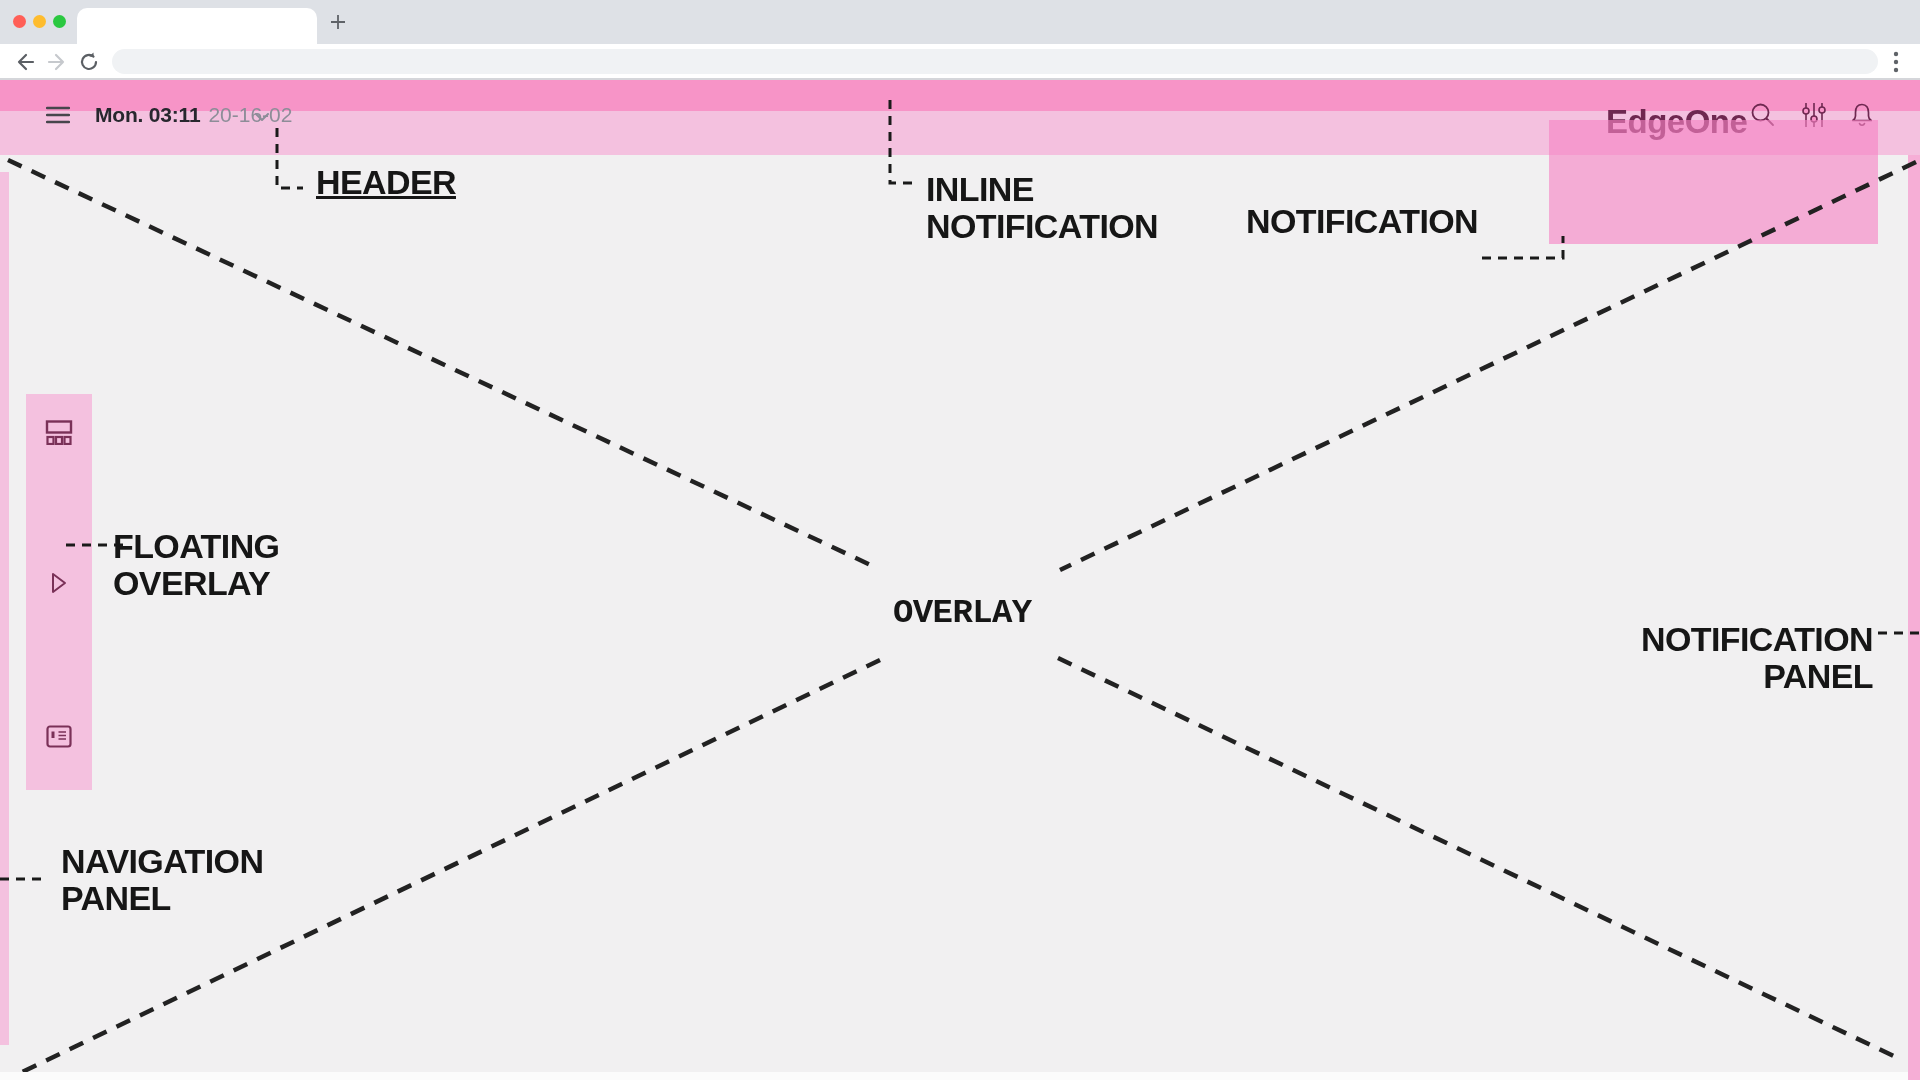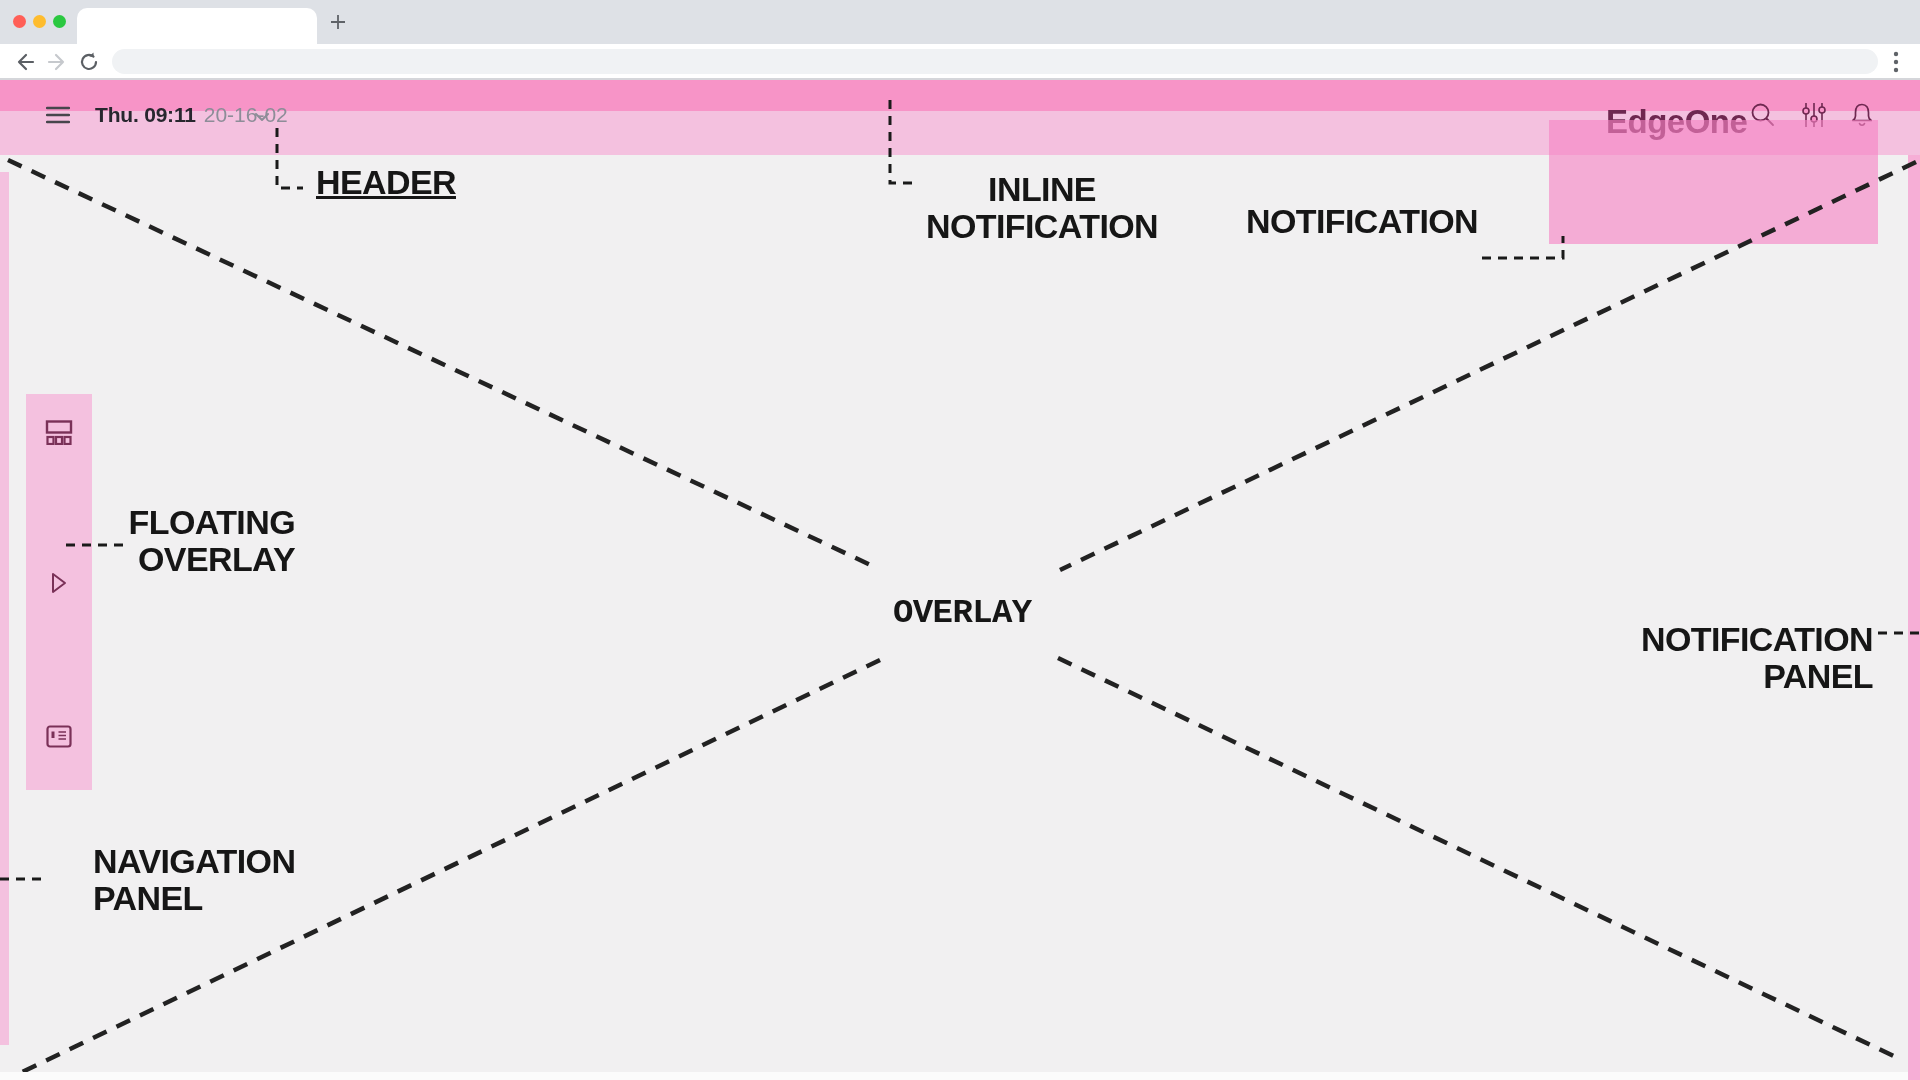--- a/index.html
+++ b/index.html
@@ -47,24 +47,24 @@
   .sidebar { position:absolute; left:26px; top:314px; width:66px; height:396px; background:var(--band-light,#f4c1df); }
   .sidebar .sicon { position:absolute; left:50%; transform:translateX(-50%); }
   .sicon.i1 { top:26px; }
   .sicon.i2 { top:178px; }
   .sicon.i3 { top:331px; }
 
   svg.lines { position:absolute; left:0; top:0; width:1920px; height:1000px; }
 
   .wlabel { position:absolute; font-size:34px; font-weight:700; line-height:37px; letter-spacing:-0.6px; color:var(--label,#161616); white-space:nowrap; }
   .wl-header  { left:316px;  top:84px;text-decoration:underline; }
-  .wl-inline  { left:926px;  top:91px;text-align:center; }
+  .wl-inline  { left:926px;  top:91px; }
   .wl-toast   { left:1246px; top:123px; }
-  .wl-sidebar { left:113px;  top:424px; width:182px; text-align:right; }
-  .wl-nav     { left:61px;   top:763px;margin-left:32px; }
+  .wl-sidebar { left:113px;  top:448px; width:182px; text-align:left; }
+  .wl-nav     { left:61px;   top:763px; }
   .wl-overlay { left:893px;  top:515px;font-family:Liberation Mono, monospace; }
   .wl-notif   { right:47px;  top:541px; text-align:right; }
 
   .bottom-strip { position:absolute; left:0; top:992px; width:1908px; height:8px; background:#fbfbfb; }
 </style>
 </head>
 <body>
 
 <div class="browser">
 
@@ -103,21 +103,21 @@
 
   <div class="page">
 
     <div class="band-dark"></div>
     <div class="band-light"></div>
 
     <svg class="hamburger" width="24" height="18" viewBox="0 0 24 18">
       <path d="M1 2 H23 M1 9 H23 M1 16 H23" stroke="#46464c" stroke-width="2.4" stroke-linecap="round"></path>
     </svg>
     <div class="datetime">
-      <span class="bold">Thu. 09:11</span><span class="dim">20-16-02</span>
+      <span class="bold">Mon. 03:11</span><span class="dim">20-16-02</span>
     </div>
     <svg class="chev" width="14" height="9" viewBox="0 0 14 9">
       <path d="M1 1 L7 7 L13 1" stroke="#8d8d98" stroke-width="2" fill="none" stroke-linecap="round" stroke-linejoin="round"></path>
     </svg>
 
     <div class="brand">EdgeOne</div>
 
     <svg class="hicon search" width="25" height="25" viewBox="0 0 25 25">
       <circle cx="10.5" cy="10.5" r="8" stroke="#6e2850" stroke-width="1.8" fill="none"></circle>
       <path d="M16.5 16.5 L23 23" stroke="#6e2850" stroke-width="1.8" stroke-linecap="round"></path>

